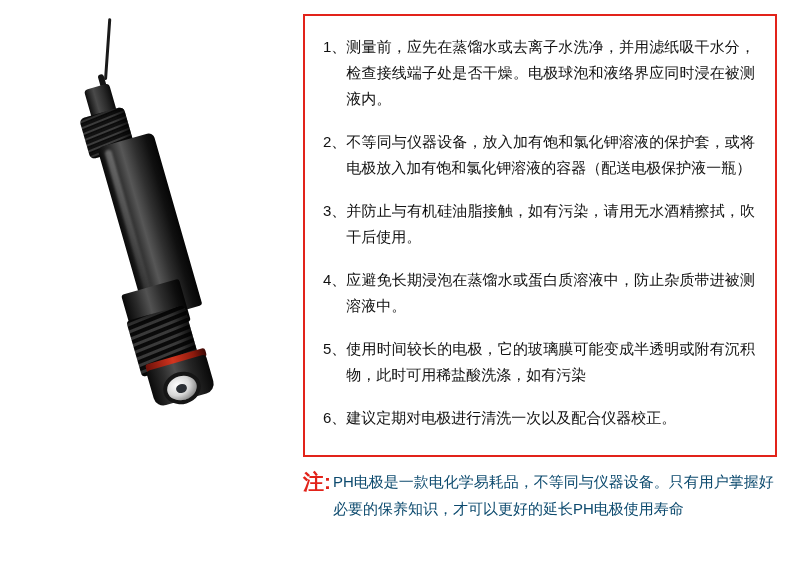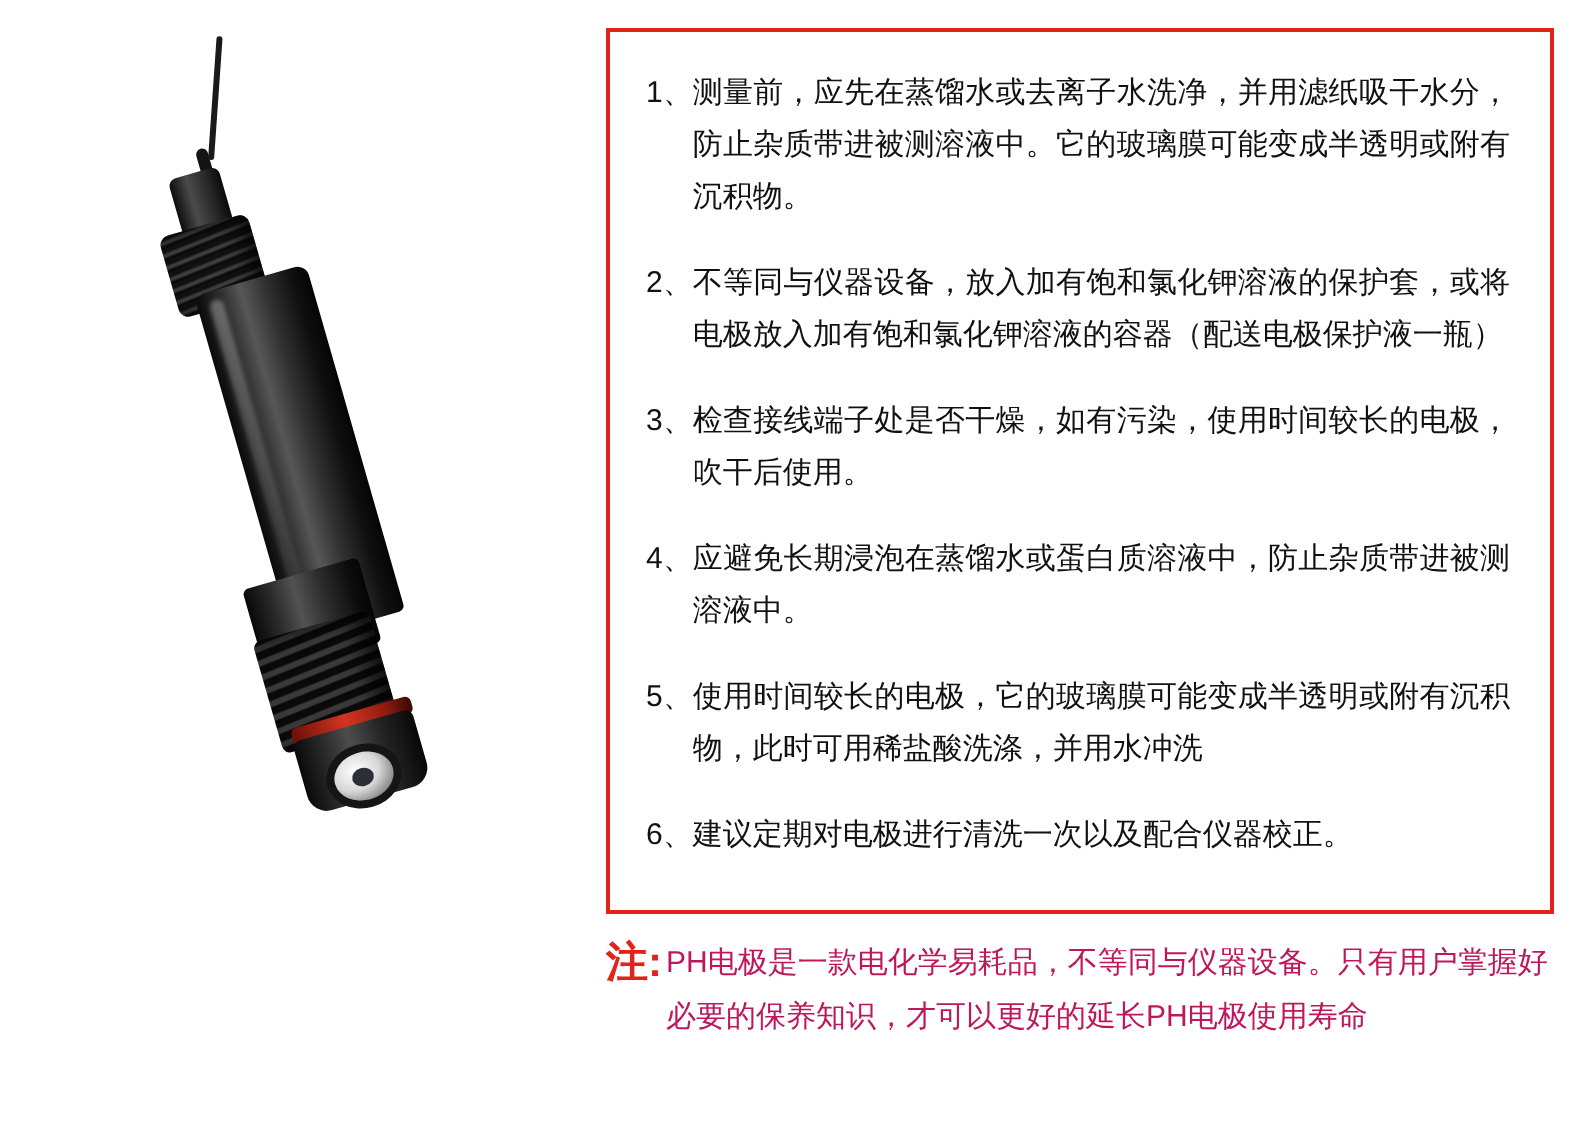--- a/index.html
+++ b/index.html
@@ -228,21 +228,21 @@
     color: #e2231a;
     font-size: 21px;
     font-weight: bold;
     line-height: 27px;
     padding-right: 2px;
   }
   .footer-text {
     flex: 1 1 auto;
     font-size: 15px;
     line-height: 27px;
-    color: #be185d;
+    color: #0c4a6e;
   }
 </style>
 </head>
 <body>
 
 <div class="page">
 
   <div class="photo-pane">
     <div class="probe">
       <div class="cable"></div>
@@ -257,41 +257,41 @@
       <div class="tip"></div>
       <div class="bulb"></div>
       <div class="bulb-dot"></div>
     </div>
   </div>
 
   <div class="notes-box">
 
     <div class="note-item">
       <span class="note-num">1、</span>
-      <span class="note-text">测量前，应先在蒸馏水或去离子水洗净，并用滤纸吸干水分，防止杂质带进被测溶液中。它的玻璃膜可能变成半透明或附有沉积物。</span>
+      <span class="note-text">测量前，应先在蒸馏水或去离子水洗净，并用滤纸吸干水分，检查接线端子处是否干燥。电极球泡和液络界应同时浸在被测液内。</span>
     </div>
 
     <div class="note-item">
       <span class="note-num">2、</span>
       <span class="note-text">不等同与仪器设备，放入加有饱和氯化钾溶液的保护套，或将电极放入加有饱和氯化钾溶液的容器（配送电极保护液一瓶）</span>
     </div>
 
     <div class="note-item">
       <span class="note-num">3、</span>
-      <span class="note-text">检查接线端子处是否干燥，如有污染，使用时间较长的电极，吹干后使用。</span>
+      <span class="note-text">并防止与有机硅油脂接触，如有污染，请用无水酒精擦拭，吹干后使用。</span>
     </div>
 
     <div class="note-item">
       <span class="note-num">4、</span>
       <span class="note-text">应避免长期浸泡在蒸馏水或蛋白质溶液中，防止杂质带进被测溶液中。</span>
     </div>
 
     <div class="note-item">
       <span class="note-num">5、</span>
-      <span class="note-text">使用时间较长的电极，它的玻璃膜可能变成半透明或附有沉积物，此时可用稀盐酸洗涤，并用水冲洗</span>
+      <span class="note-text">使用时间较长的电极，它的玻璃膜可能变成半透明或附有沉积物，此时可用稀盐酸洗涤，如有污染</span>
     </div>
 
     <div class="note-item">
       <span class="note-num">6、</span>
       <span class="note-text">建议定期对电极进行清洗一次以及配合仪器校正。</span>
     </div>
 
   </div>
 
   <div class="footer-note">

